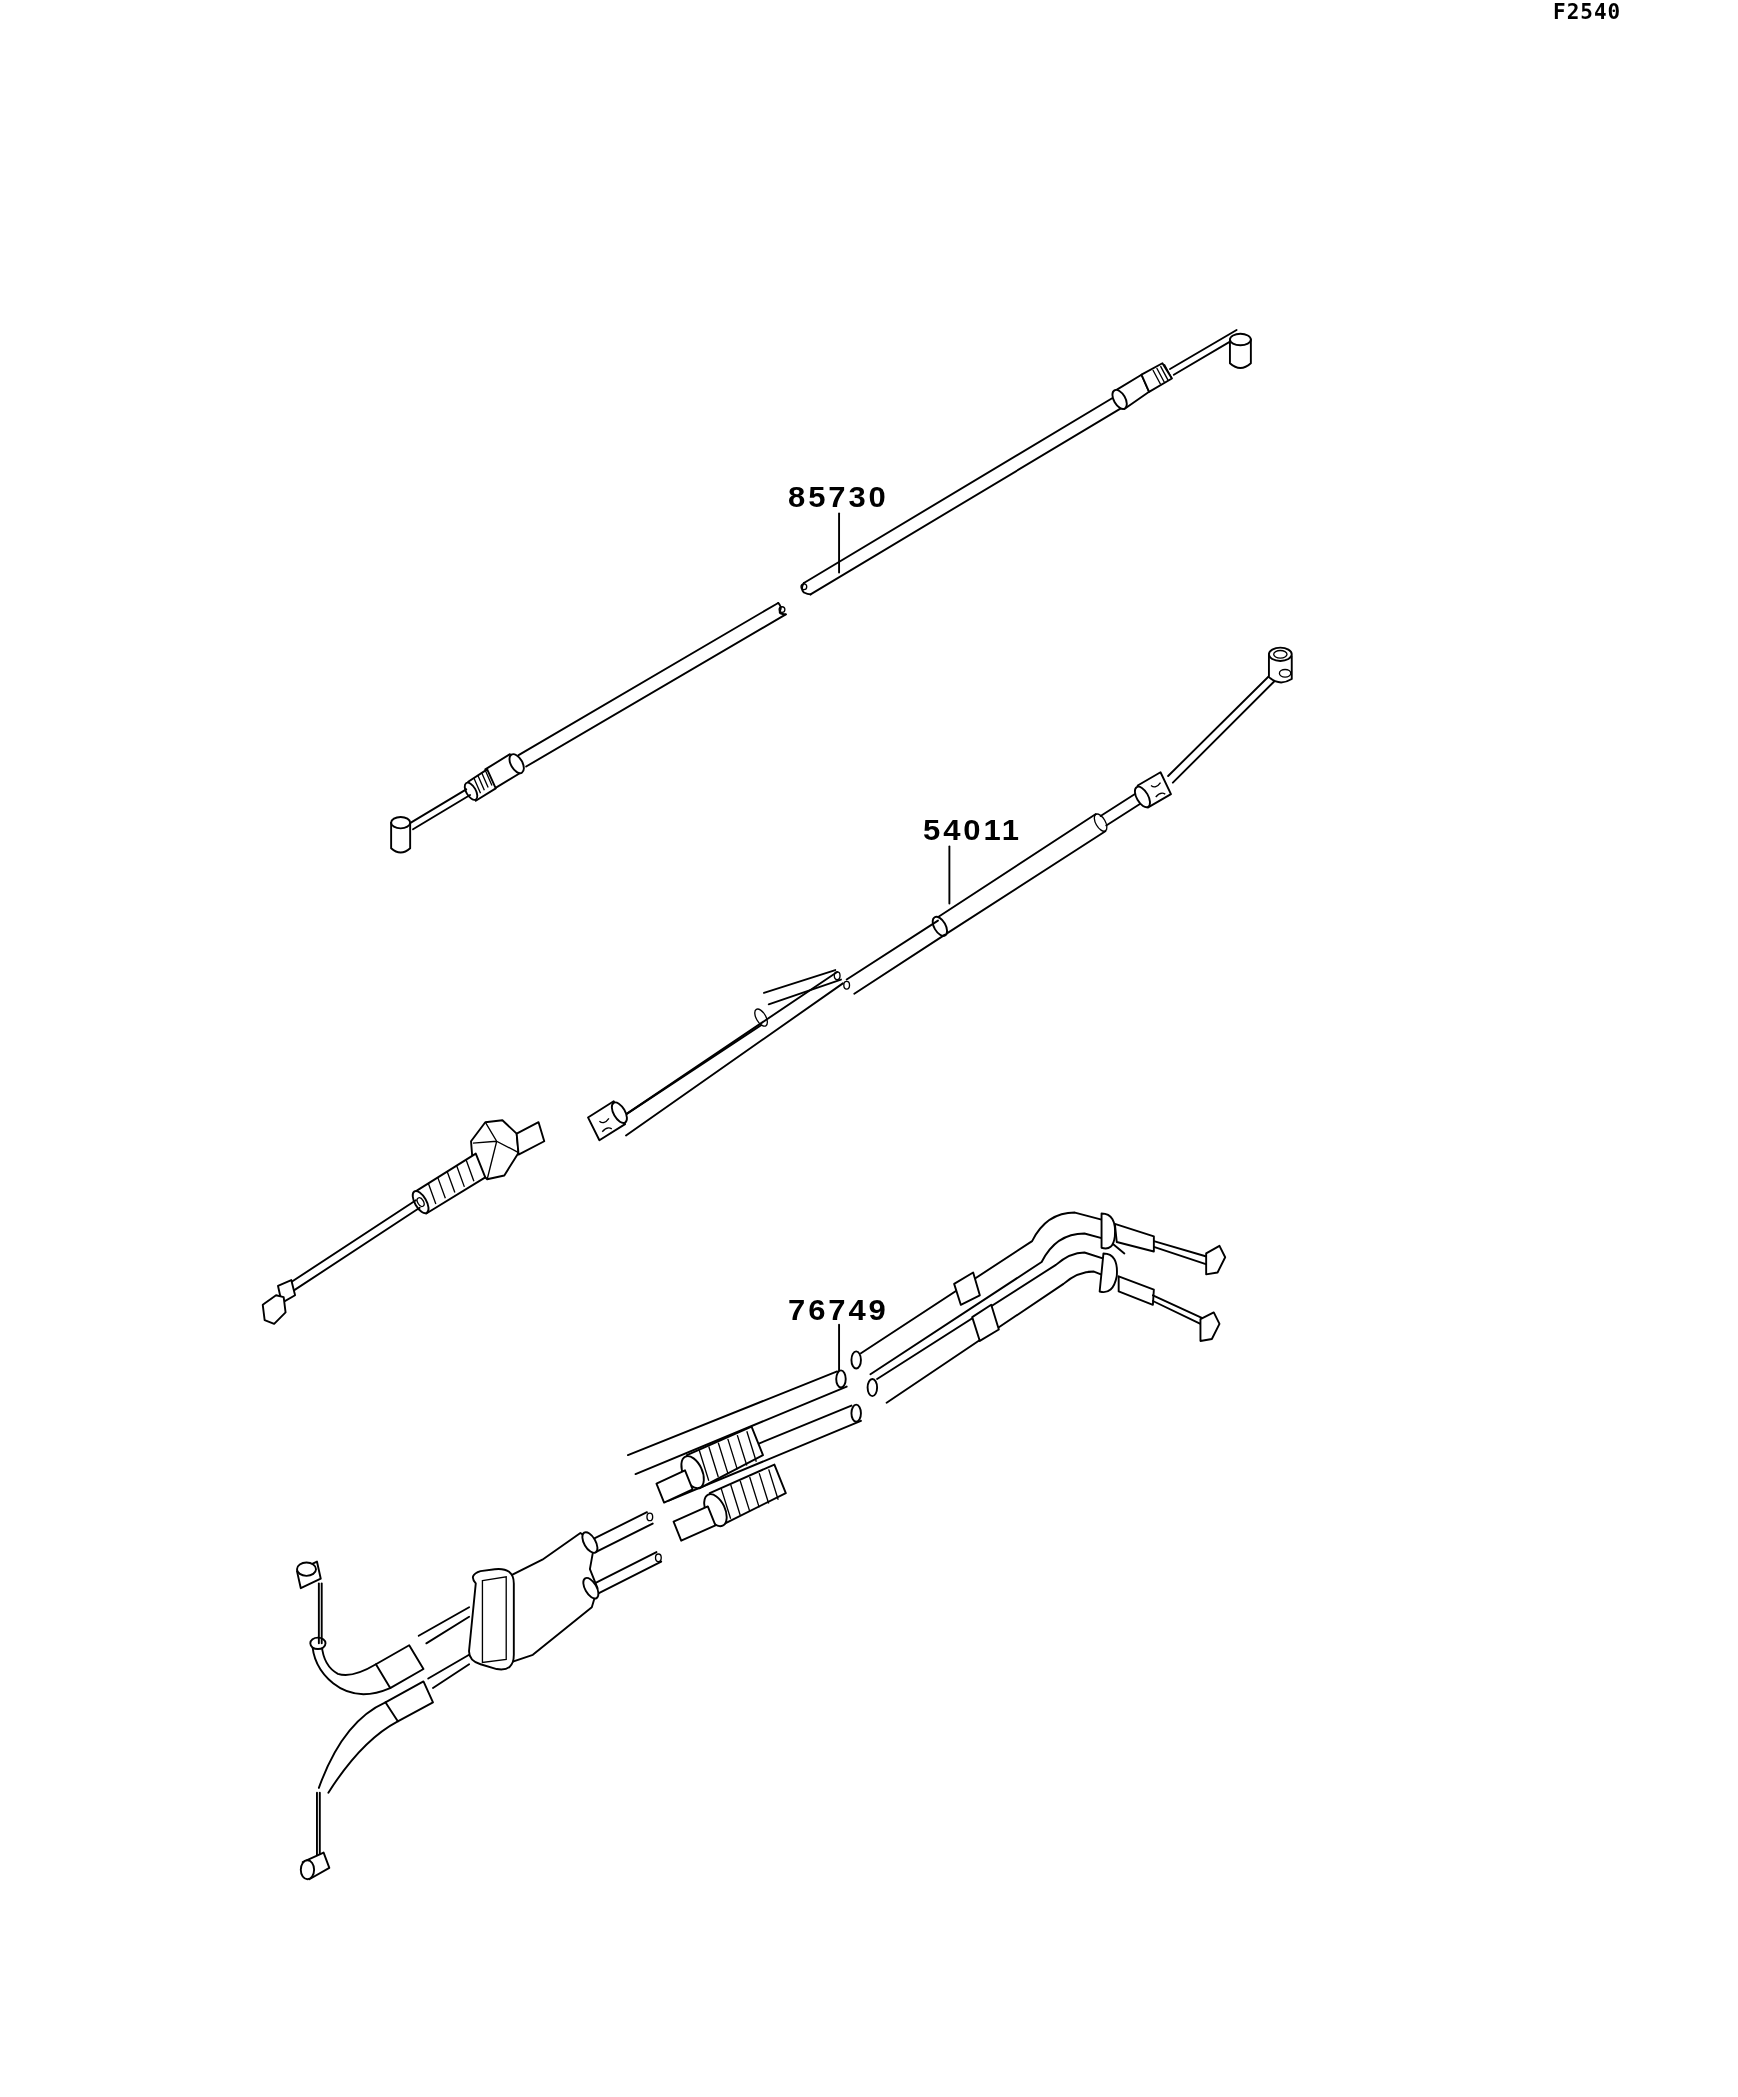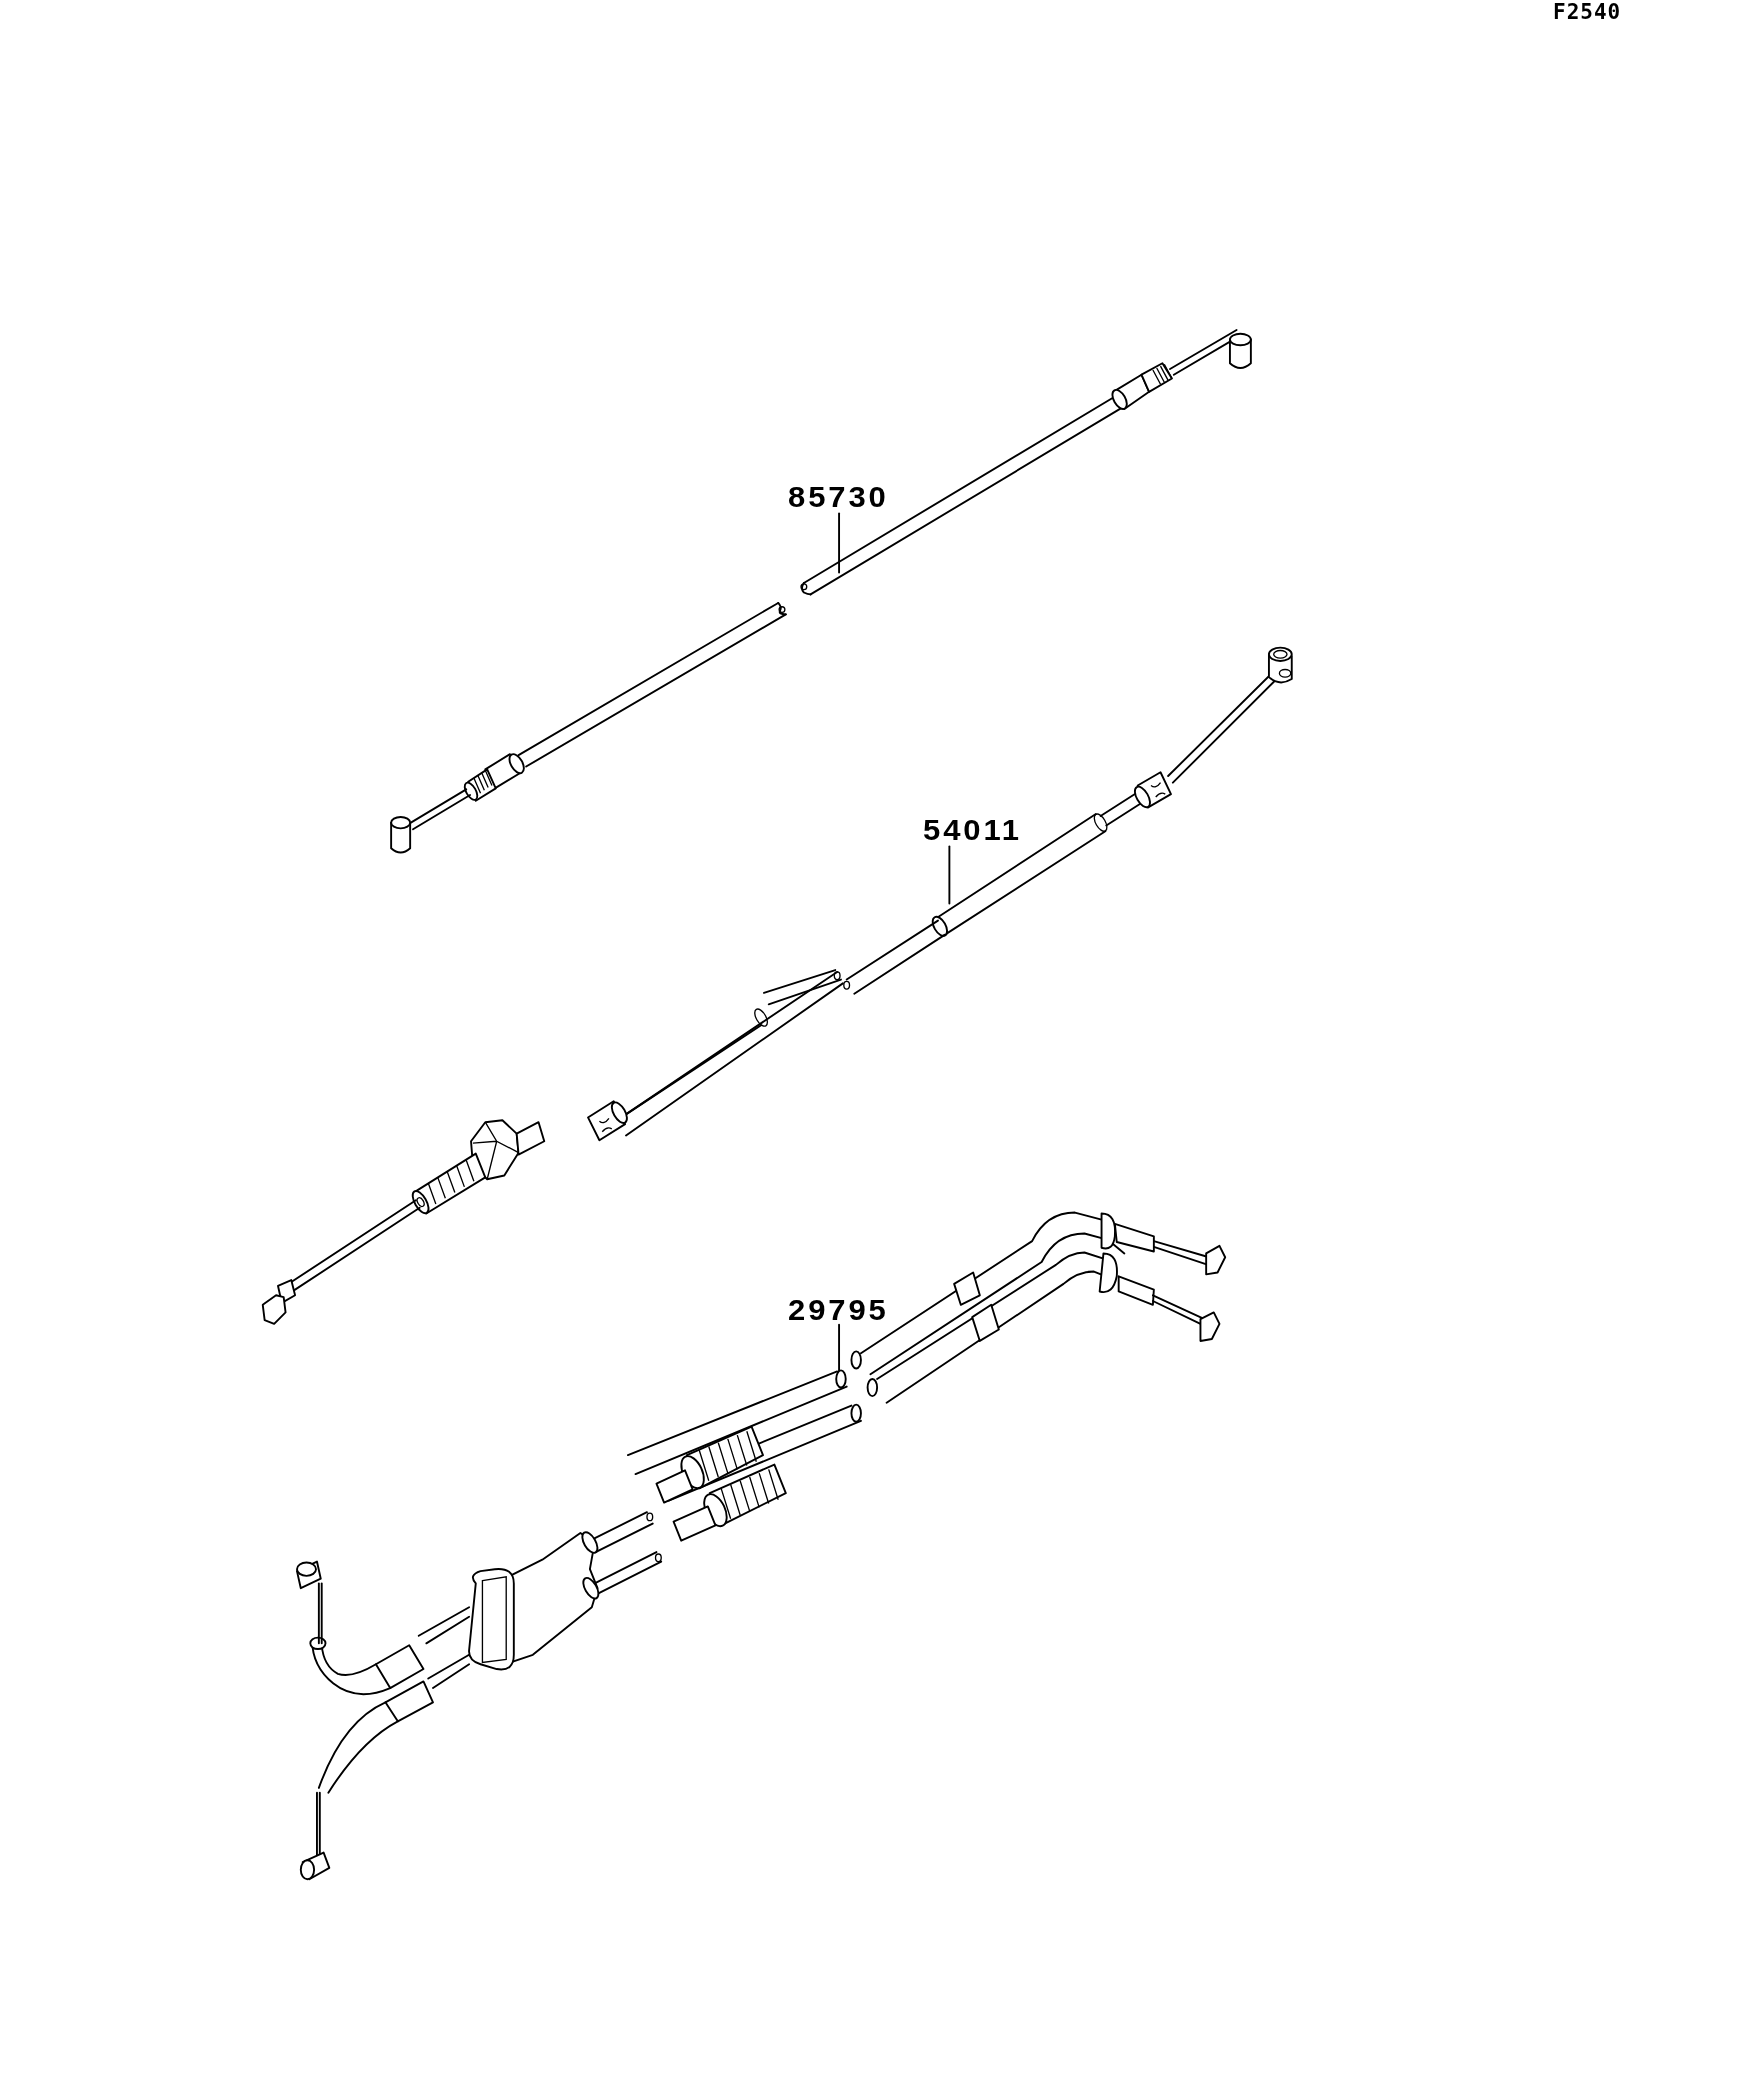--- a/index.html
+++ b/index.html
@@ -23,21 +23,21 @@
 </style>
 </head>
 <body>
 
 <div class="canvas">
 
   <div class="fig-id">F2540</div>
 
   <div class="callout" style="left:788px;top:481px;">85730</div>
   <div class="callout" style="left:899px;top:814px;margin-left:24px;">54011</div>
-  <div class="callout" style="left:788px;top:1294px;">29795</div>
+  <div class="callout" style="left:788px;top:1294px;">76749</div>
 
   <svg width="1739" height="2097" viewBox="0 0 1828 2205">
 
     <g>
 
       <line class="ln" x1="882" y1="540" x2="882" y2="602"></line>
 
       <path class="ln" d="M845,613 L1177,414"></path>
       <path class="ln" d="M852,625 L1184,426"></path>
       <path class="ln" d="M845,613 q-4,6 0,10 q4,2 7,2"></path>

